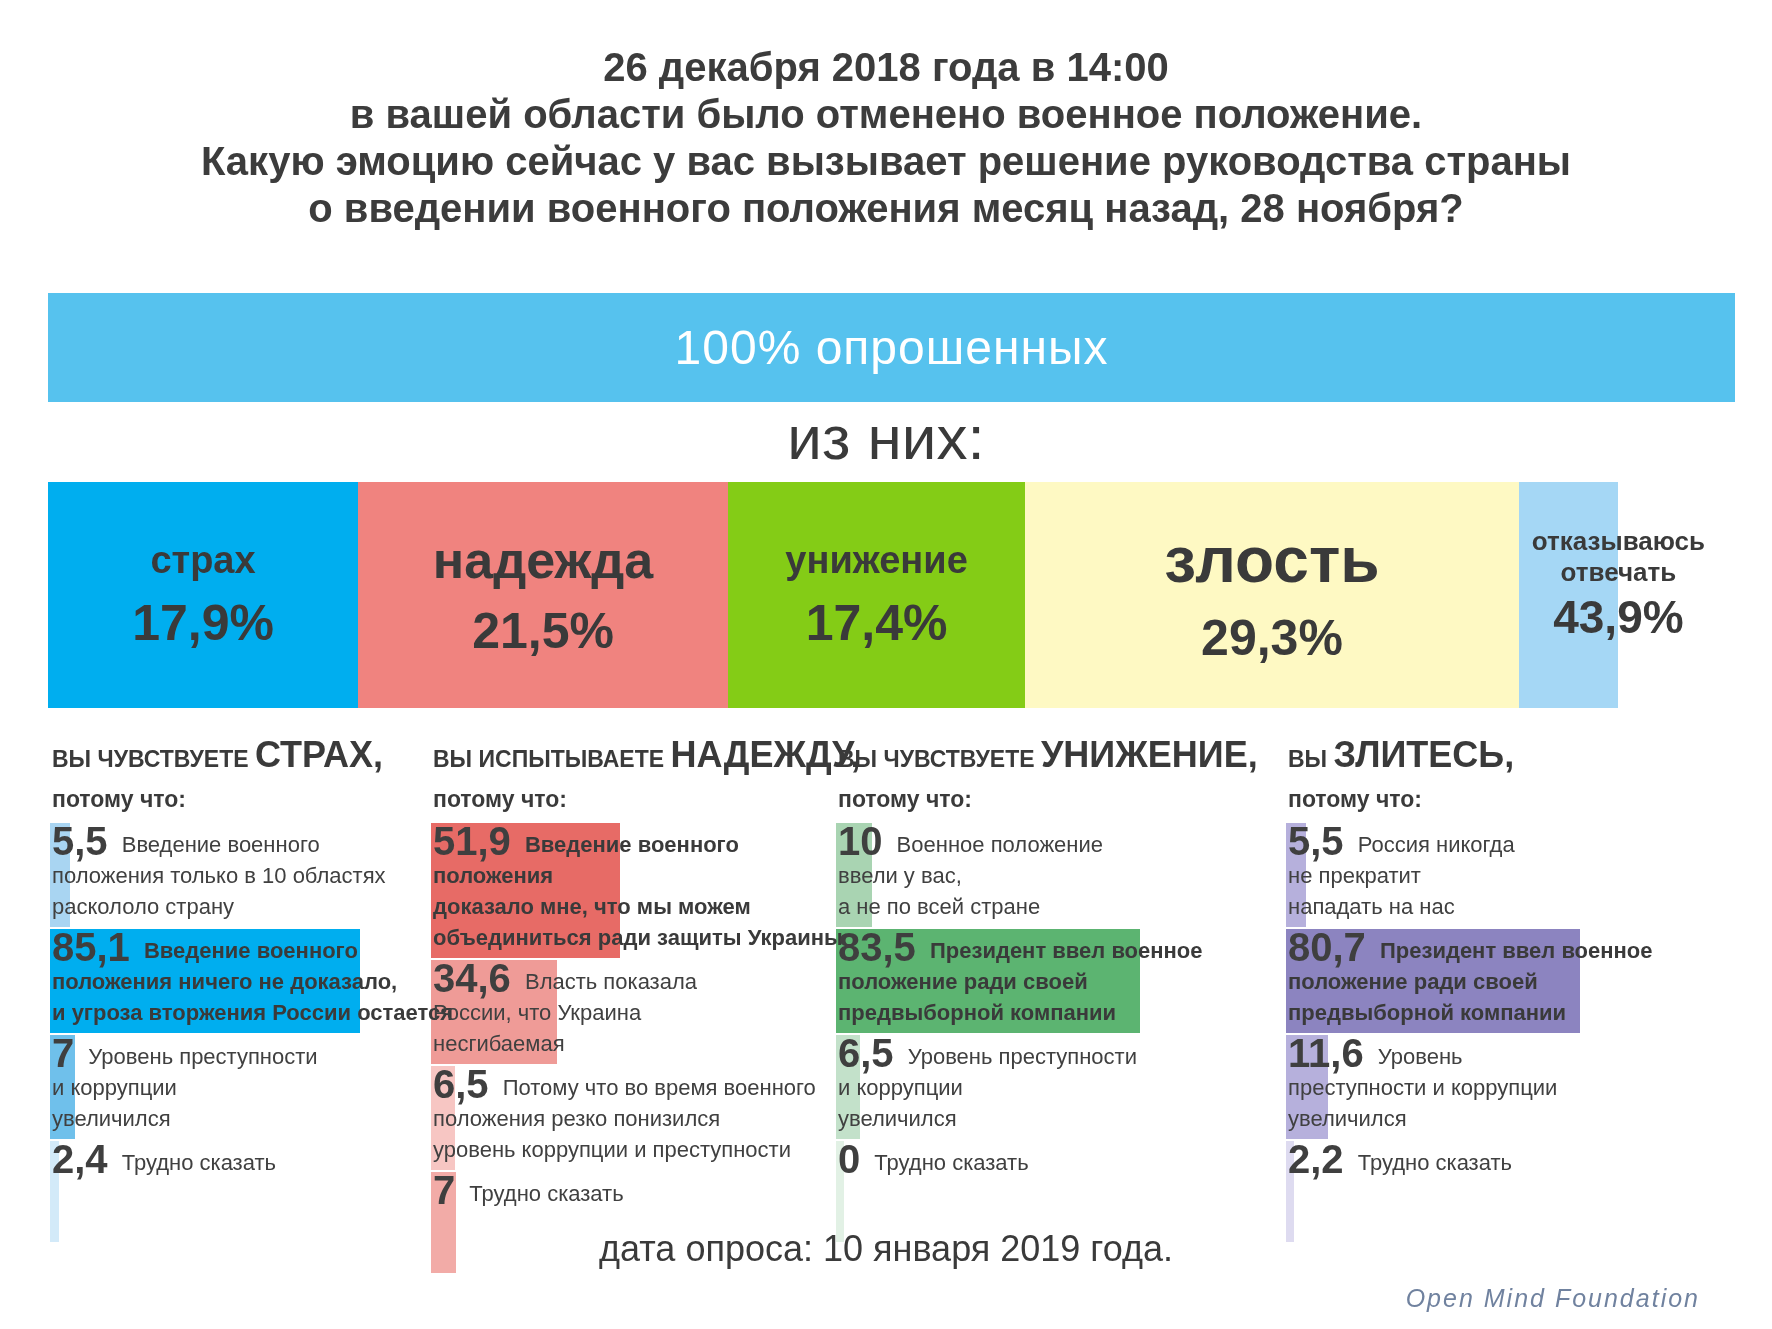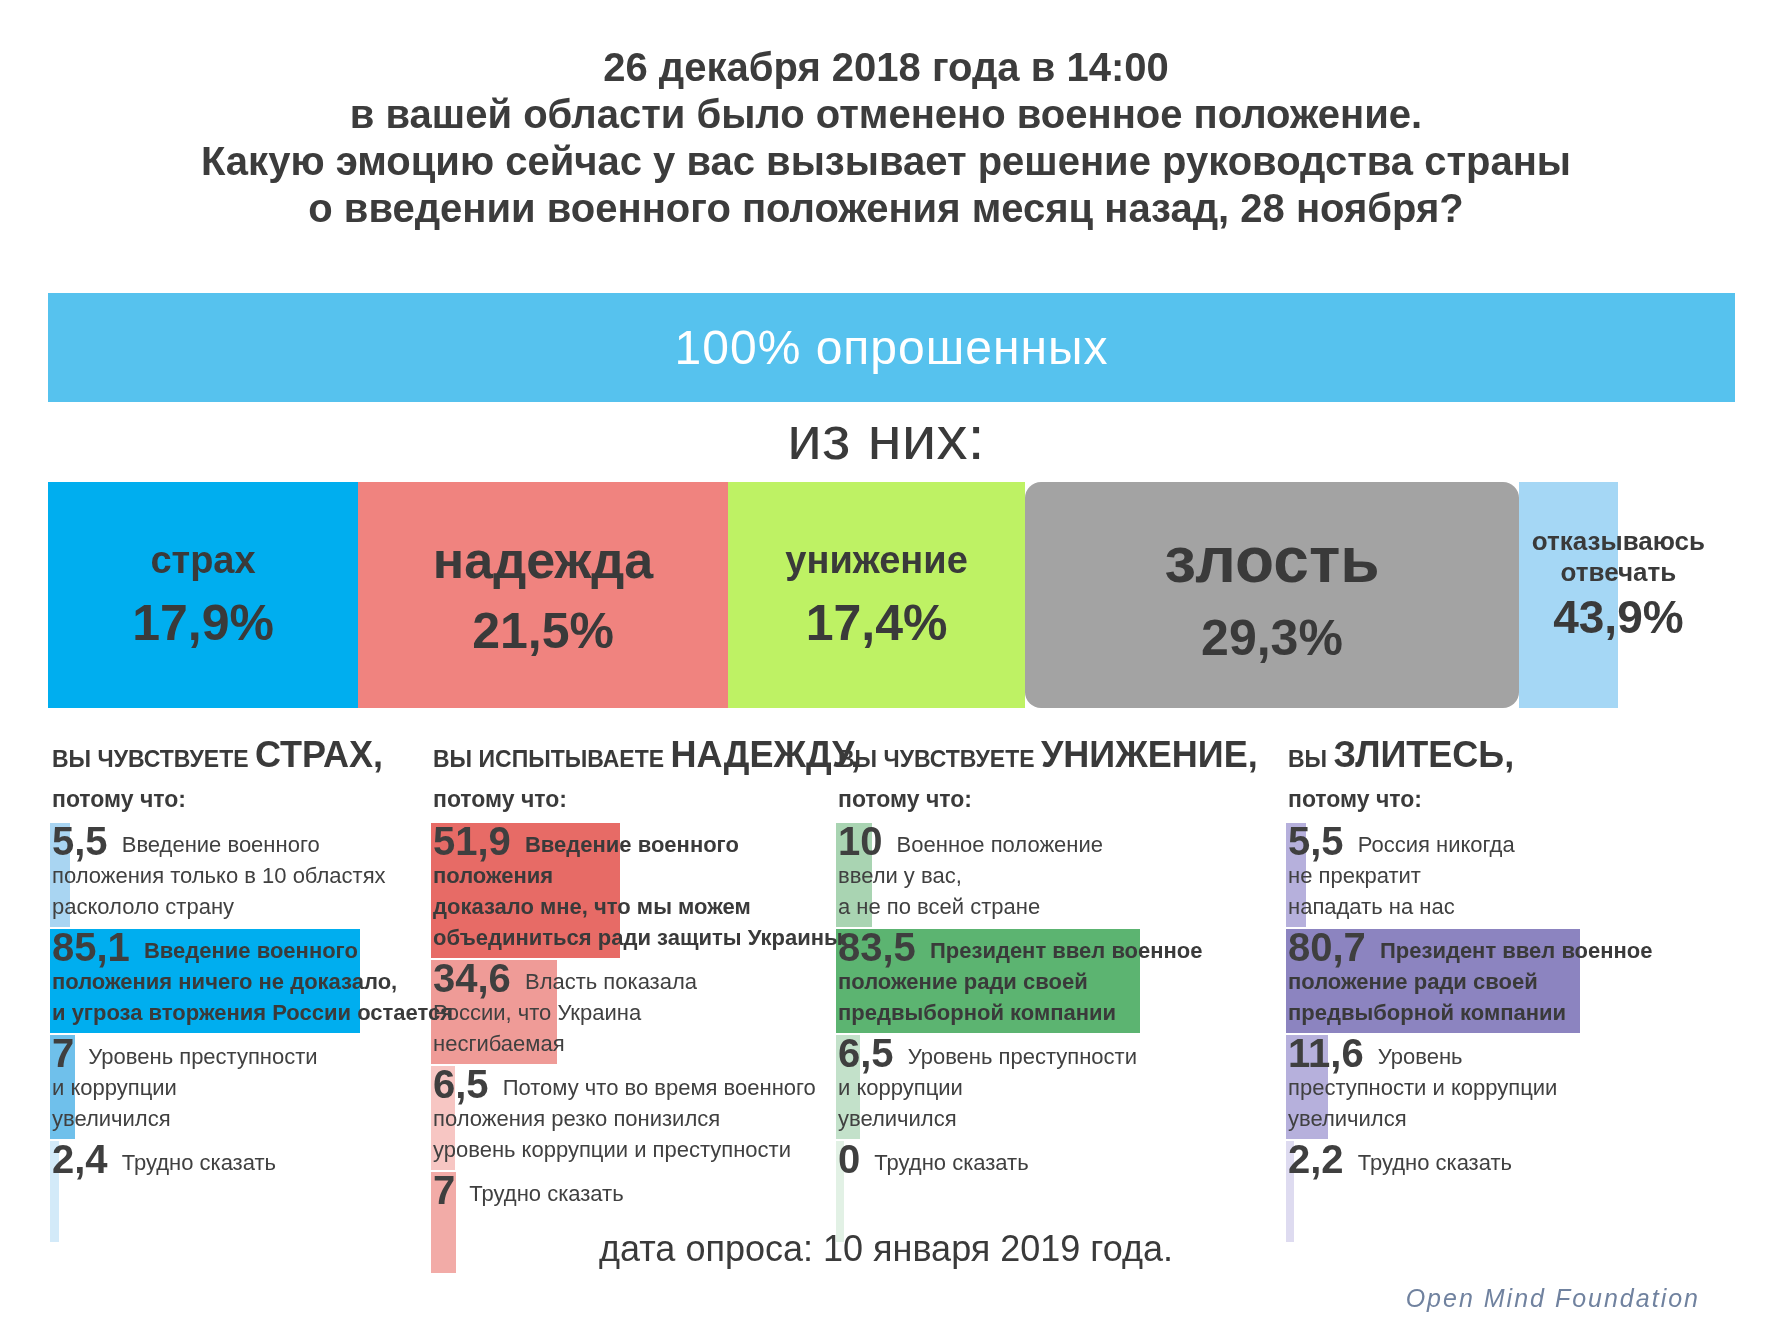--- a/index.html
+++ b/index.html
@@ -81,25 +81,25 @@
 
 <div id="emotion-bar" class="abs">
     <div class="seg seg0" style="width: 19.75%; background: rgb(0, 174, 239);">
       <div class="segword">страх</div>
       <div class="segpct">17,9%</div>
     </div>
     <div class="seg seg1" style="width: 23.57%; background: rgb(240, 131, 127);">
       <div class="segword">надежда</div>
       <div class="segpct">21,5%</div>
     </div>
-    <div class="seg seg2" style="width: 18.92%; background: #bef264;">
+    <div class="seg seg2" style="width: 18.92%; background: #84cc16;">
       <div class="segword">унижение</div>
       <div class="segpct">17,4%</div>
     </div>
-    <div class="seg seg3" style="width: 31.46%; background: #a3a3a3; border-radius: 16px;">
+    <div class="seg seg3" style="width: 31.46%; background: #fef9c3;">
       <div class="segword">злость</div>
       <div class="segpct">29,3%</div>
     </div>
     <div class="seg seg4" style="width: 6.31%; background: rgb(165, 215, 245);">
       <div class="refuse-wrap">
         <div class="refuse-label">отказываюсь отвечать</div>
         <div class="refuse-pct">43,9%</div>
       </div>
     </div>
   </div>

